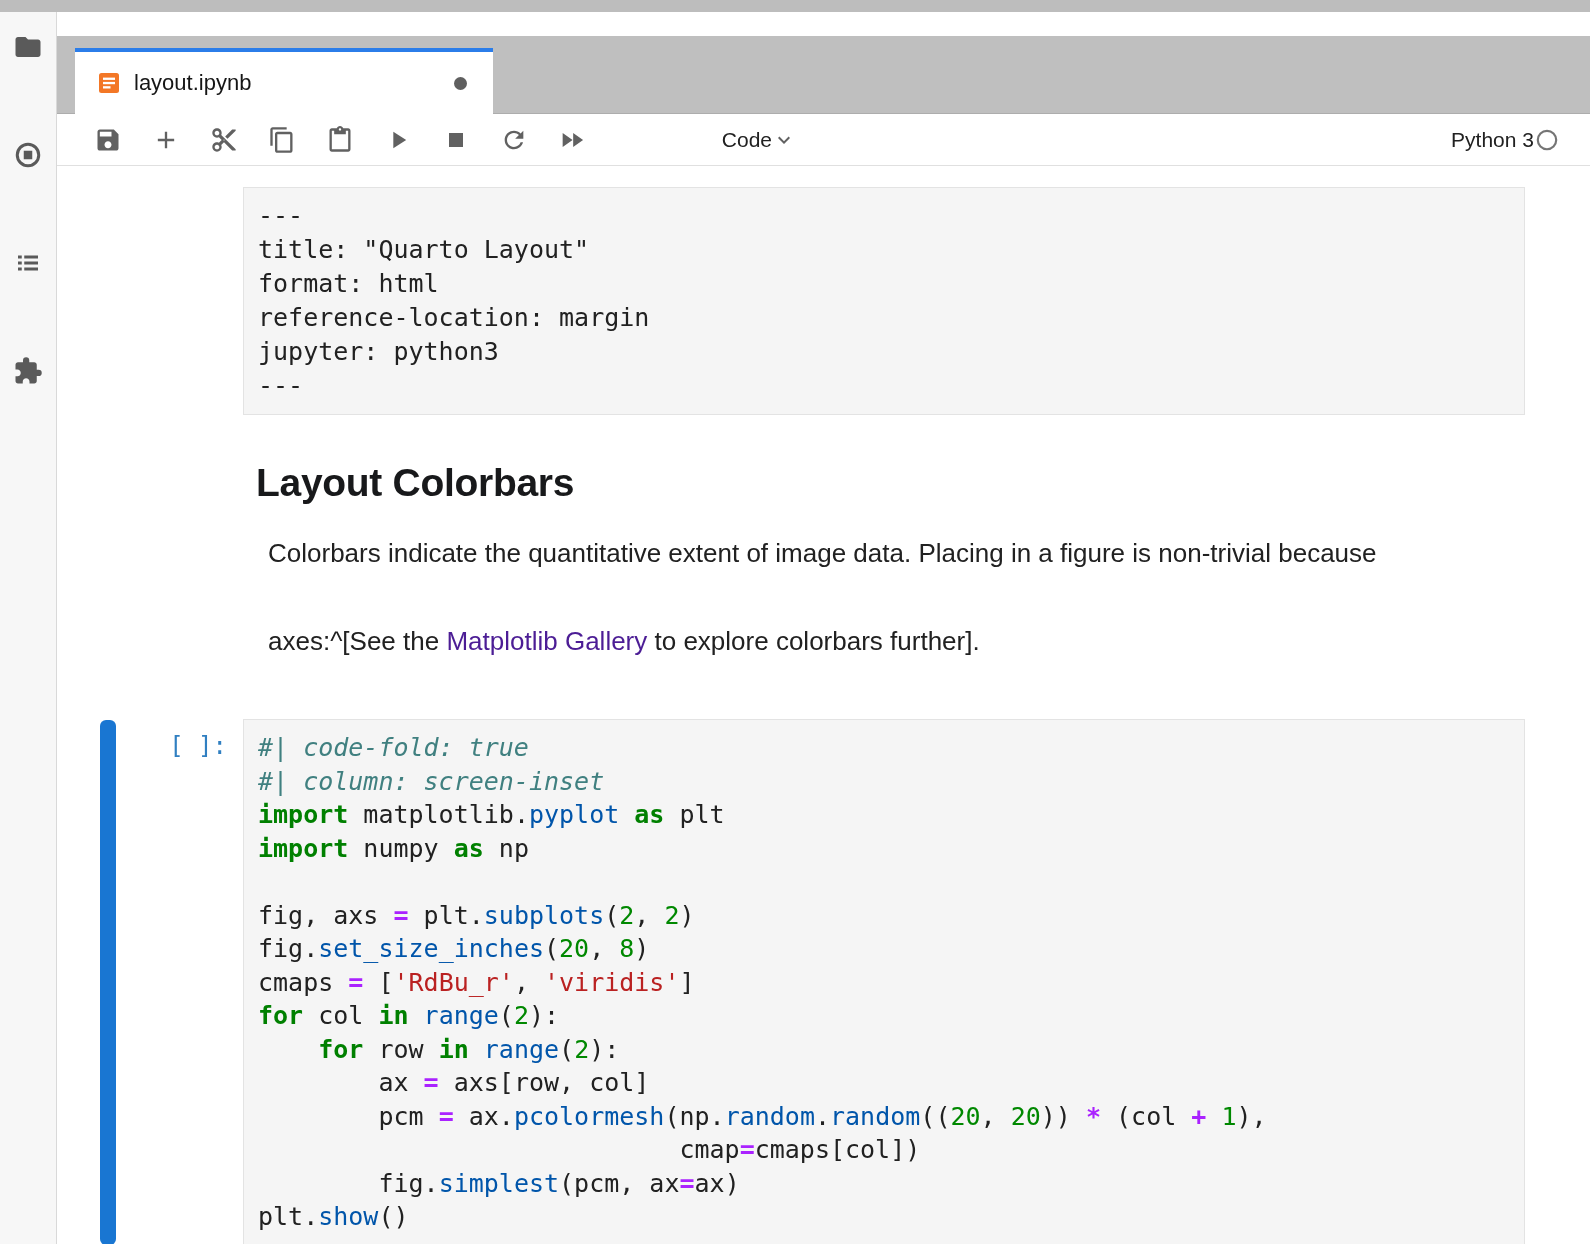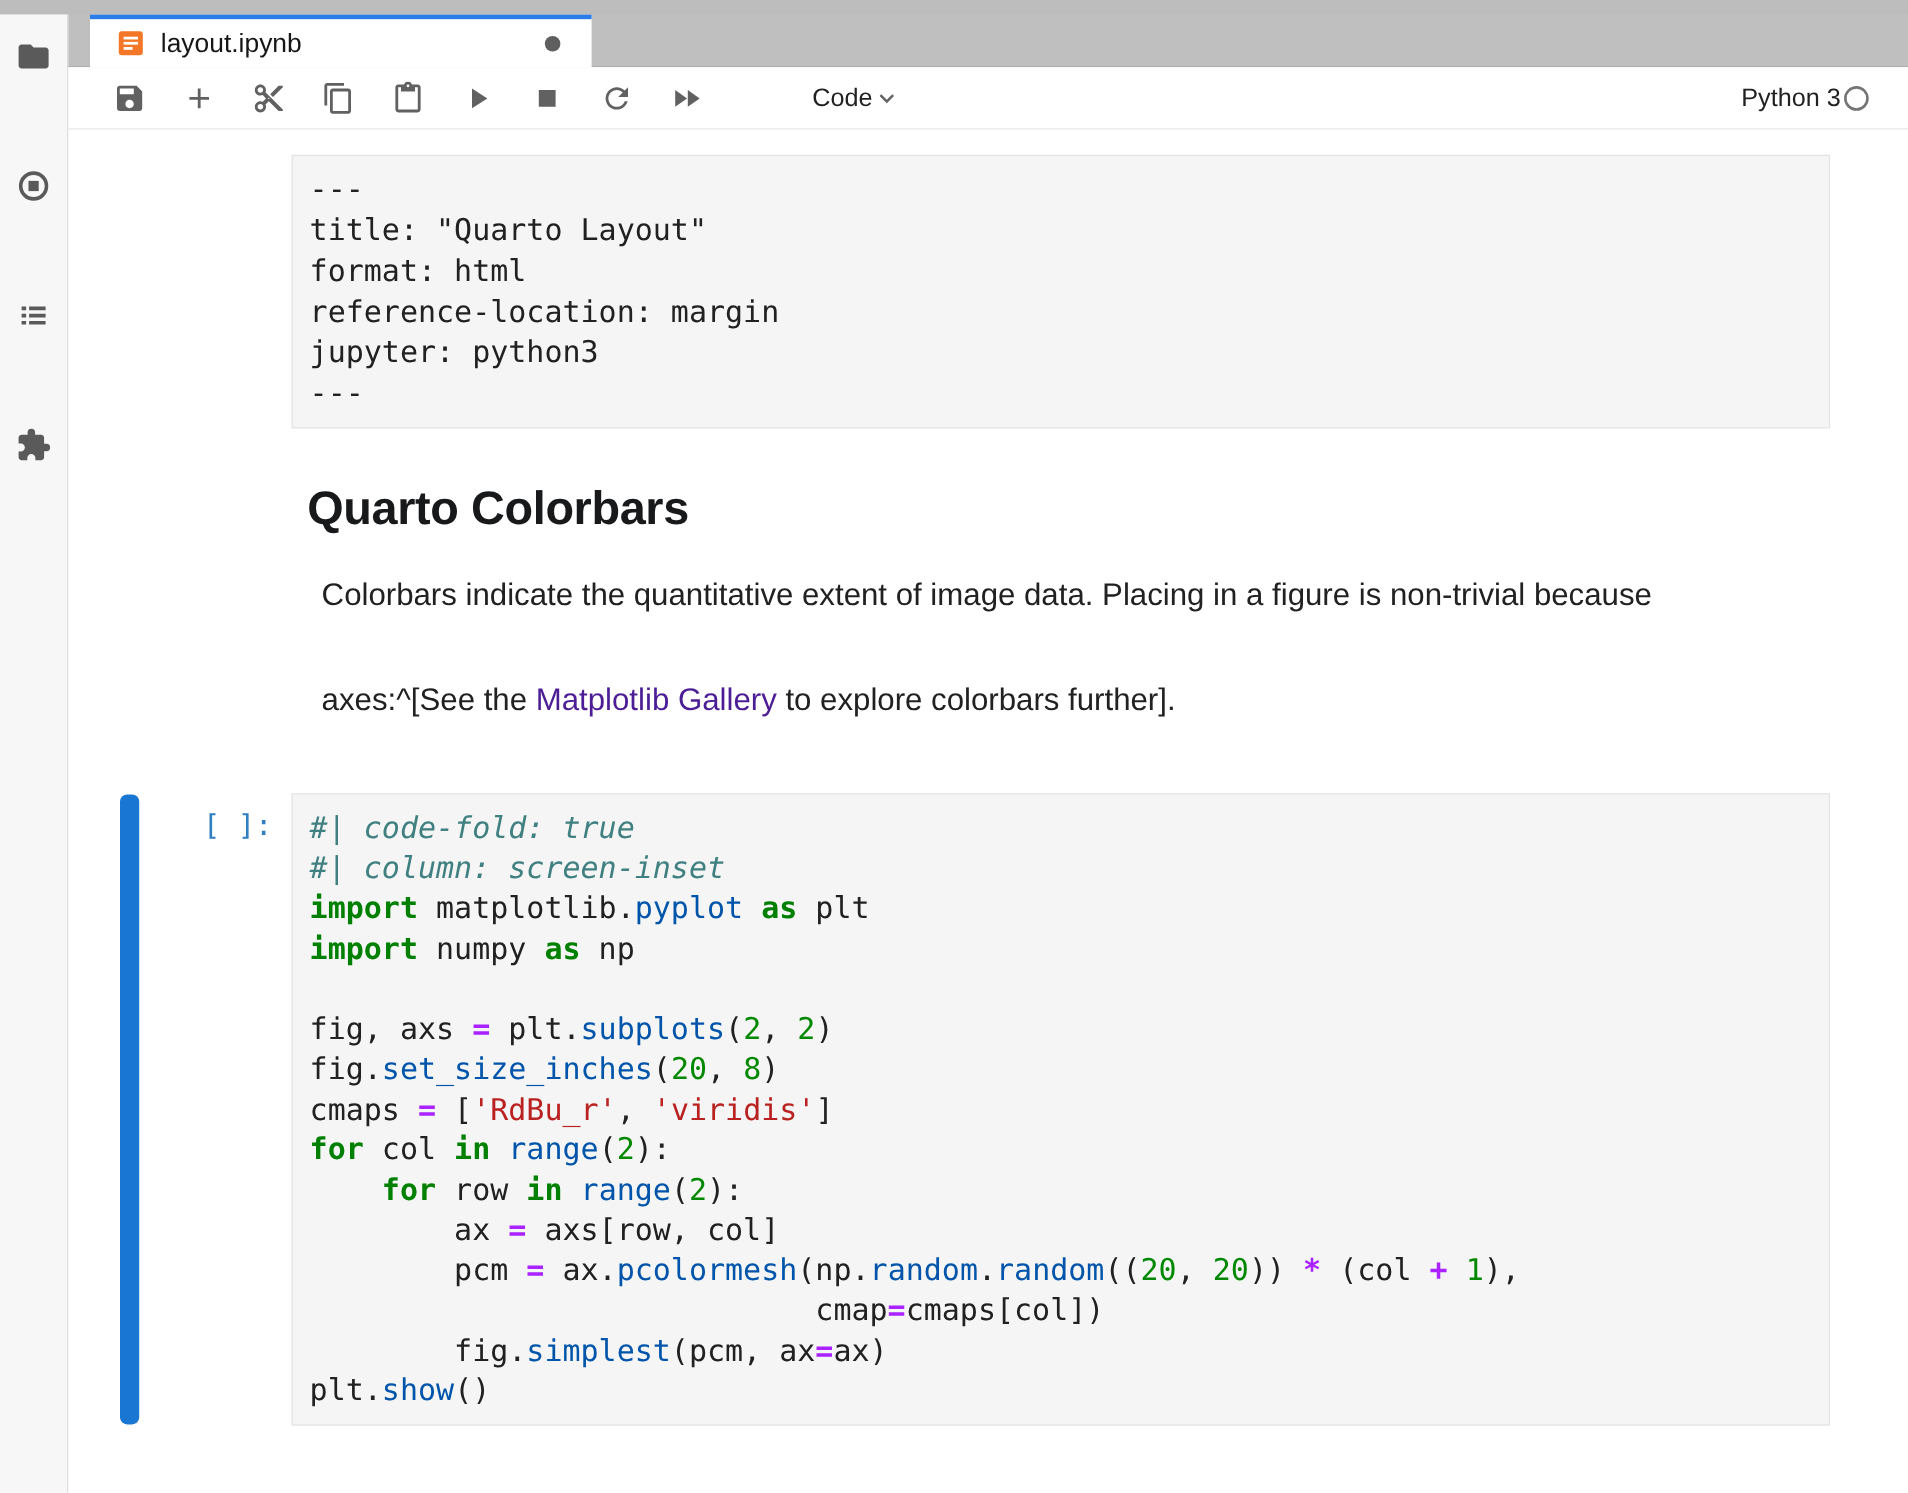--- a/index.html
+++ b/index.html
@@ -20,40 +20,40 @@
     background:#f7f7f7; border-right:1px solid #d9d9d9;
     padding-top:32px; display:flex; flex-direction:column; align-items:center;
   }
   .side-icon { width:30px; height:30px; margin-bottom:78px; cursor:pointer; }
   .side-icon svg { width:30px; height:30px; fill:#5a5a5a; display:block; }
 
   
   .main { flex:1; display:flex; flex-direction:column; min-width:0; }
 
   .tabbar {
-    height:56px; background:#bfbfbf; border-bottom:1px solid #adadad;
-    padding:12px 0 0 18px; display:flex; align-items:stretch;
+    height:78px; background:#bfbfbf; border-bottom:1px solid #adadad;
+    padding:12px 0 0 18px; display:flex; align-items:stretch;margin-top:36px;
   }
   .tab {
     width:418px; background:#ffffff; border-top:4px solid #2b7de9;
     display:flex; align-items:center; padding:0 26px 0 22px; margin-bottom:-1px;
   }
   .nb-icon { width:24px; height:24px; margin-right:13px; }
   .nb-icon svg { width:24px; height:24px; display:block; }
   .tab-title { font-size:22px; color:#161616; }
   .dirty-dot { width:13px; height:13px; border-radius:50%; background:#5f5f5f; margin-left:auto; cursor:pointer; }
 
   .toolbar {
     height:52px; background:#ffffff; border-bottom:1px solid #e0e0e0;
     display:flex; align-items:center; padding:0 30px 0 37px;
   }
   .tb-btn { width:28px; height:28px; padding:0; border:none; background:transparent; margin-right:30px; cursor:pointer; }
   .tb-btn svg { width:28px; height:28px; fill:#616161; display:block; }
   .celltype {
-    display:flex; align-items:center; justify-content:center;
+    display:flex; align-items:center; justify-content:flex-end;
     width:164px; margin-left:16px; font-size:21px; color:#212121; cursor:pointer;
   }
   .celltype svg { width:24px; height:24px; fill:#616161; }
   .tb-spacer { flex:1; }
   .kernel-name { font-size:21px; color:#212121; cursor:pointer; }
   .kernel-status { cursor:pointer; }
   .kernel-status svg { width:26px; height:26px; display:block; }
 
   
   .notebook { flex:1; background:#ffffff; padding-top:21px; overflow:hidden; }
@@ -210,21 +210,21 @@
             <div class="code-line">format: html</div>
             <div class="code-line">reference-location: margin</div>
             <div class="code-line">jupyter: python3</div>
             <div class="code-line">---</div>
           </div>
       </div>
 
       <div class="cell md-cell">
         <div class="prompt-col mono"></div>
         <div class="md-rendered">
-          <h1>Quarto Colorbars</h1>
+          <h1>Layout Colorbars</h1>
           <p id="md-para"><span>Colorbars indicate the quantitative extent of image data. Placing in a figure is non-trivial because</span><br><br><span>axes:^[See the </span><a class="md-link" href="#">Matplotlib Gallery</a><span> to explore colorbars further].</span></p>
         </div>
       </div>
 
       <div class="cell code-cell">
         <div class="collapser"></div>
         <div class="prompt-col mono">[ ]:</div>
         <div class="input-area mono" id="code-lines">
             <div class="code-line"><span class="tok-com">#| code-fold: true</span></div>
             <div class="code-line"><span class="tok-com">#| column: screen-inset</span></div>

